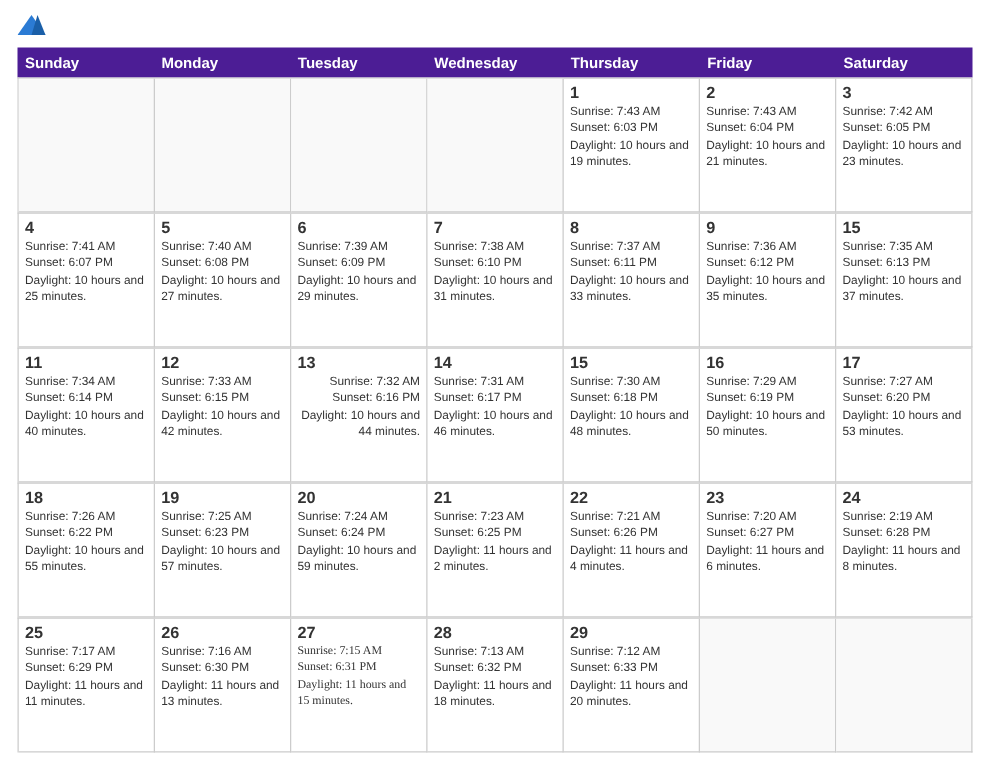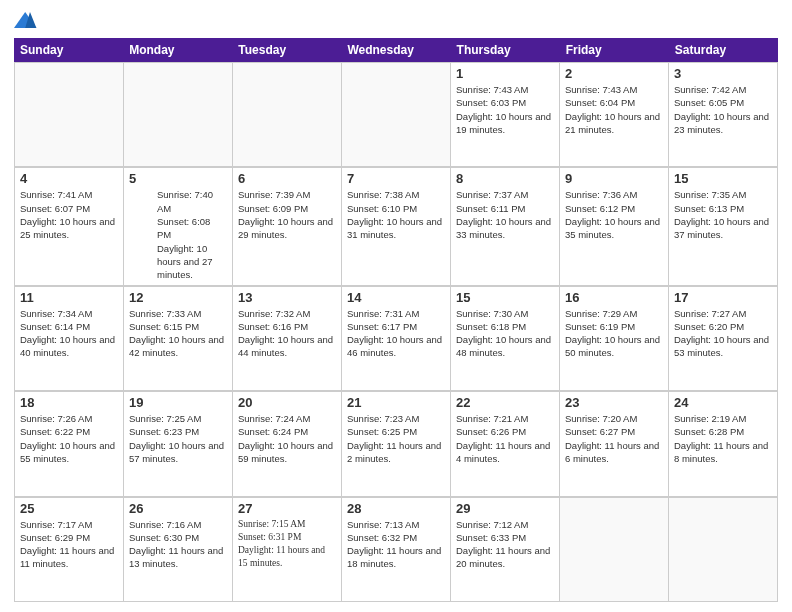--- a/index.html
+++ b/index.html
@@ -165,21 +165,21 @@
         </div>
         <div class="cal-row">
           <div class="cal-cell">
             <div class="day-num">4</div>
             <div class="day-info" style="white-space: pre-line;">Sunrise: 7:41 AM
 Sunset: 6:07 PM
 Daylight: 10 hours and 25 minutes.</div>
           </div>
           <div class="cal-cell">
             <div class="day-num">5</div>
-            <div class="day-info" style="white-space: pre-line; margin-left: 28px;">Sunrise: 7:40 AM
+            <div class="day-info" style="white-space: pre-line;">Sunrise: 7:40 AM
 Sunset: 6:08 PM
 Daylight: 10 hours and 27 minutes.</div>
           </div>
           <div class="cal-cell">
             <div class="day-num">6</div>
             <div class="day-info" style="white-space: pre-line;">Sunrise: 7:39 AM
 Sunset: 6:09 PM
 Daylight: 10 hours and 29 minutes.</div>
           </div>
           <div class="cal-cell">
@@ -215,21 +215,21 @@
 Daylight: 10 hours and 40 minutes.</div>
           </div>
           <div class="cal-cell">
             <div class="day-num">12</div>
             <div class="day-info" style="white-space: pre-line;">Sunrise: 7:33 AM
 Sunset: 6:15 PM
 Daylight: 10 hours and 42 minutes.</div>
           </div>
           <div class="cal-cell">
             <div class="day-num">13</div>
-            <div class="day-info" style="white-space: pre-line;">Sunrise: 7:32 AM
+            <div class="day-info" style="white-space: pre-line; text-align: right;">Sunrise: 7:32 AM
 Sunset: 6:16 PM
 Daylight: 10 hours and 44 minutes.</div>
           </div>
           <div class="cal-cell">
             <div class="day-num">14</div>
             <div class="day-info" style="white-space: pre-line;">Sunrise: 7:31 AM
 Sunset: 6:17 PM
 Daylight: 10 hours and 46 minutes.</div>
           </div>
           <div class="cal-cell">

